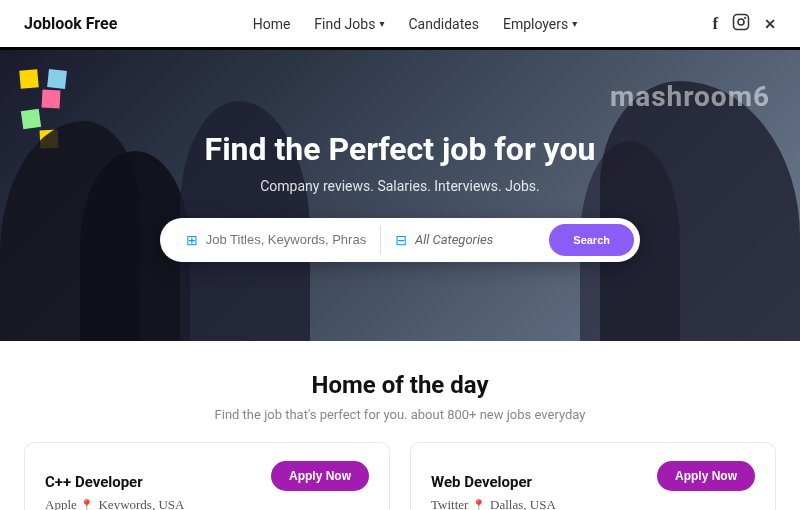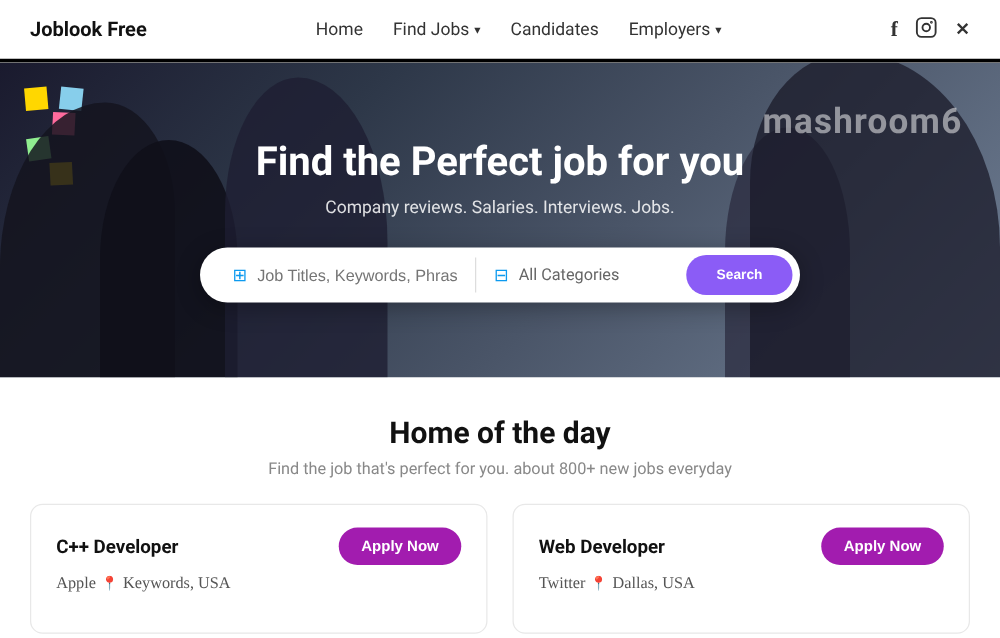--- a/index.html
+++ b/index.html
@@ -13,21 +13,21 @@
     }
     .nav-brand { font-weight: 700; font-size: 16px; color: #111; }
     .nav-links { display: flex; gap: 24px; align-items: center; }
     .nav-link { font-size: 14px; color: #333; cursor: pointer; text-decoration: none; display: flex; align-items: center; gap: 4px; }
     .nav-icons { display: flex; gap: 14px; align-items: center; }
     .nav-icon { font-size: 18px; color: #333; cursor: pointer; }
     .chevron { font-size: 10px; }
 
     
     .hero {
-      position: relative; height: 252px; overflow: hidden;
+      position: relative; height: 291px; overflow: hidden;
       display: flex; align-items: center; justify-content: center;
     }
     .hero-bg {
       position: absolute; inset: 0;
       background: linear-gradient(135deg, #1a1a2e 0%, #2d3748 30%, #4a5568 60%, #718096 100%);
     }
     
     .hero-people {
       position: absolute; inset: 0; overflow: hidden;
     }
@@ -68,40 +68,40 @@
     .search-field-icon { color: #0d9aef; font-size: 14px; }
     .search-input {
       border: none; outline: none; font-size: 13px; color: #666;
       background: transparent; width: 100%;
     }
     .divider { width: 1px; height: 28px; background: #ddd; margin: 0 4px; }
     .category-field {
       display: flex; align-items: center; gap: 8px; padding: 0 10px; flex: 0.8;
     }
     .category-icon { color: #0d9aef; font-size: 14px; }
-    .category-text { font-size: 13px; color: #666; }
+    .category-text { font-size: 13px; color: #666; font-style: italic; }
     .search-btn {
       background: #8b5cf6; color: #fff; border: none; border-radius: 50px;
       padding: 10px 24px; font-size: 11px; font-weight: 700; cursor: pointer;
       white-space: nowrap;
     }
 
     
     .jobs-section { padding: 30px 24px 20px; }
     .jobs-header { text-align: center; margin-bottom: 20px; }
     .jobs-title { font-size: 24px; font-weight: 700; color: #111; margin-bottom: 8px; }
     .jobs-subtitle { font-size: 13px; color: #888; }
 
     
     .job-cards { display: flex; gap: 20px; }
     .job-card {
       flex: 1; border: 1px solid #e8e8e8; border-radius: 10px;
       padding: 18px 20px; background: #fff;
     }
-    .job-card-header { display: flex; justify-content: space-between; align-items: center; margin-bottom: 6px; }
+    .job-card-header { display: flex; justify-content: space-between; align-items: flex-end; margin-bottom: 6px; }
     .job-title { font-size: 15px; font-weight: 700; color: #111; }
     .apply-btn {
       background: #a21caf; color: #fff; border: none; border-radius: 50px;
       padding: 8px 18px; font-size: 12px; font-weight: 600; cursor: pointer; white-space: nowrap;
     }
     .job-company { font-size: 13px; color: #555; display: flex; align-items: center; gap: 4px; margin-bottom: 14px; font-family: Liberation Serif, serif; }
     .location-icon { color: #0d9aef; font-size: 11px; }
   </style>
 </head>
 <body>

